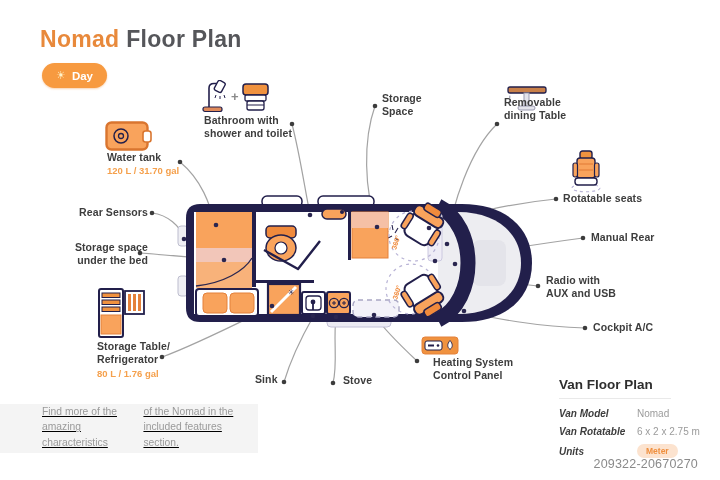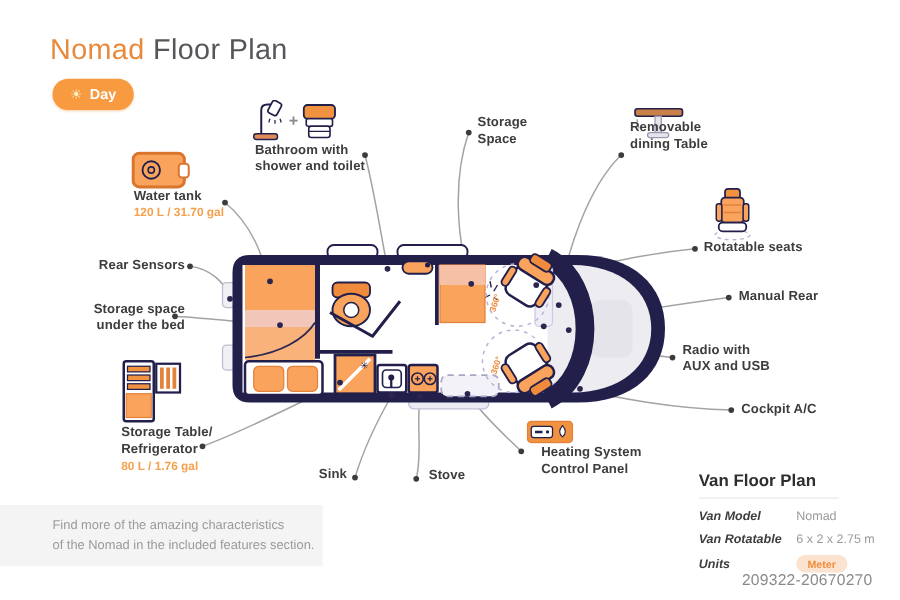--- a/index.html
+++ b/index.html
@@ -4,21 +4,21 @@
 <style>
   html,body{margin:0;padding:0;}
   body{
     width:720px;height:480px;position:relative;overflow:hidden;
     background:#ffffff;
     font-family:"Liberation Sans","DejaVu Sans",sans-serif;
     -webkit-font-smoothing:antialiased;
   }
   .abs{position:absolute;}
   
-  .page-title{left:40px;top:26px;font-size:23px;letter-spacing:.3px;font-weight:400;text-align:center;}
+  .page-title{left:40px;top:26px;font-size:23px;letter-spacing:.3px;font-weight:700;text-align:center;}
   .page-title .brand{color:#E8893B;}
   .page-title .rest{color:#55565A;}
   .day-badge{
     left:42px;top:63px;height:25px;padding:0 14px;
     background:#F79A40;border-radius:13px;color:#fff;
     display:inline-flex;align-items:center;gap:6px;
     font-size:11.5px;font-weight:700;cursor:pointer;
     box-shadow:0 1px 2px rgba(240,146,63,.4);
   }
   .day-badge .sun{font-family:"DejaVu Sans",sans-serif;font-size:11px;color:#FFF3C9;}
@@ -34,22 +34,22 @@
   .info-row{display:flex;align-items:center;margin-bottom:7px;font-size:10px;}
   .info-row .k{font-weight:700;color:#3D3D3D;min-width:78px;font-style:italic;}
   .info-row .v{color:#9B9B9B;}
   .meter-badge{
     background:#FCE3CF;color:#EF8F3E;font-weight:700;font-size:8.5px;
     padding:2px 9px;border-radius:8px;cursor:pointer;
   }
   
   .note-box{
     left:0;top:404px;width:258px;height:49px;background:#F4F4F4;
-    display:flex;flex-direction:column;justify-content:center;
-    padding-left:42px;box-sizing:border-box;
+    display:flex;flex-direction:row;justify-content:center;
+    padding-left:42px;box-sizing:border-box;text-decoration:underline;
   }
   .note-box div{font-size:10.3px;color:#9A9A9A;line-height:1.5;}
   
   .footer-id{right:22px;top:457px;font-size:12.5px;color:#8A8A8A;letter-spacing:.2px;}
   svg{display:block;}
 </style>
 </head>
 <body>
 
 <svg class="abs" style="left:0;top:0" width="720" height="480" viewBox="0 0 720 480">

